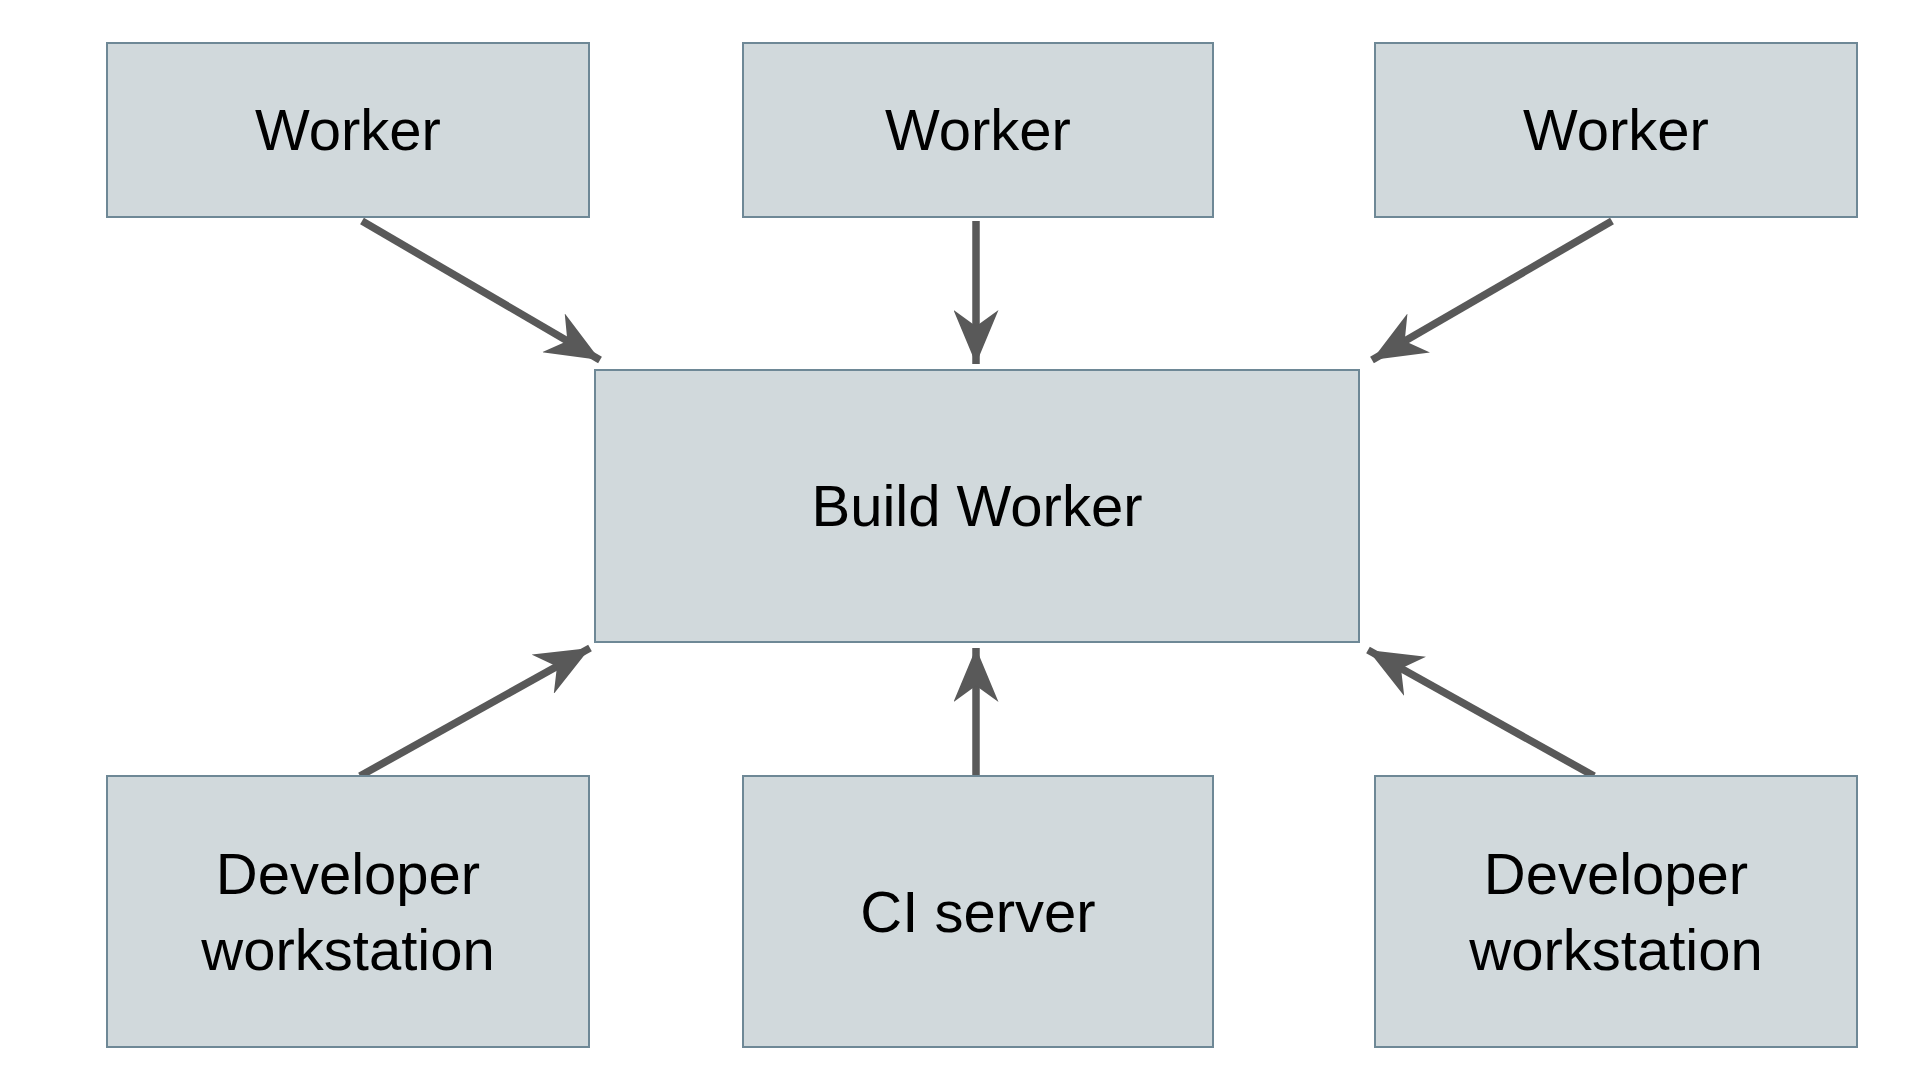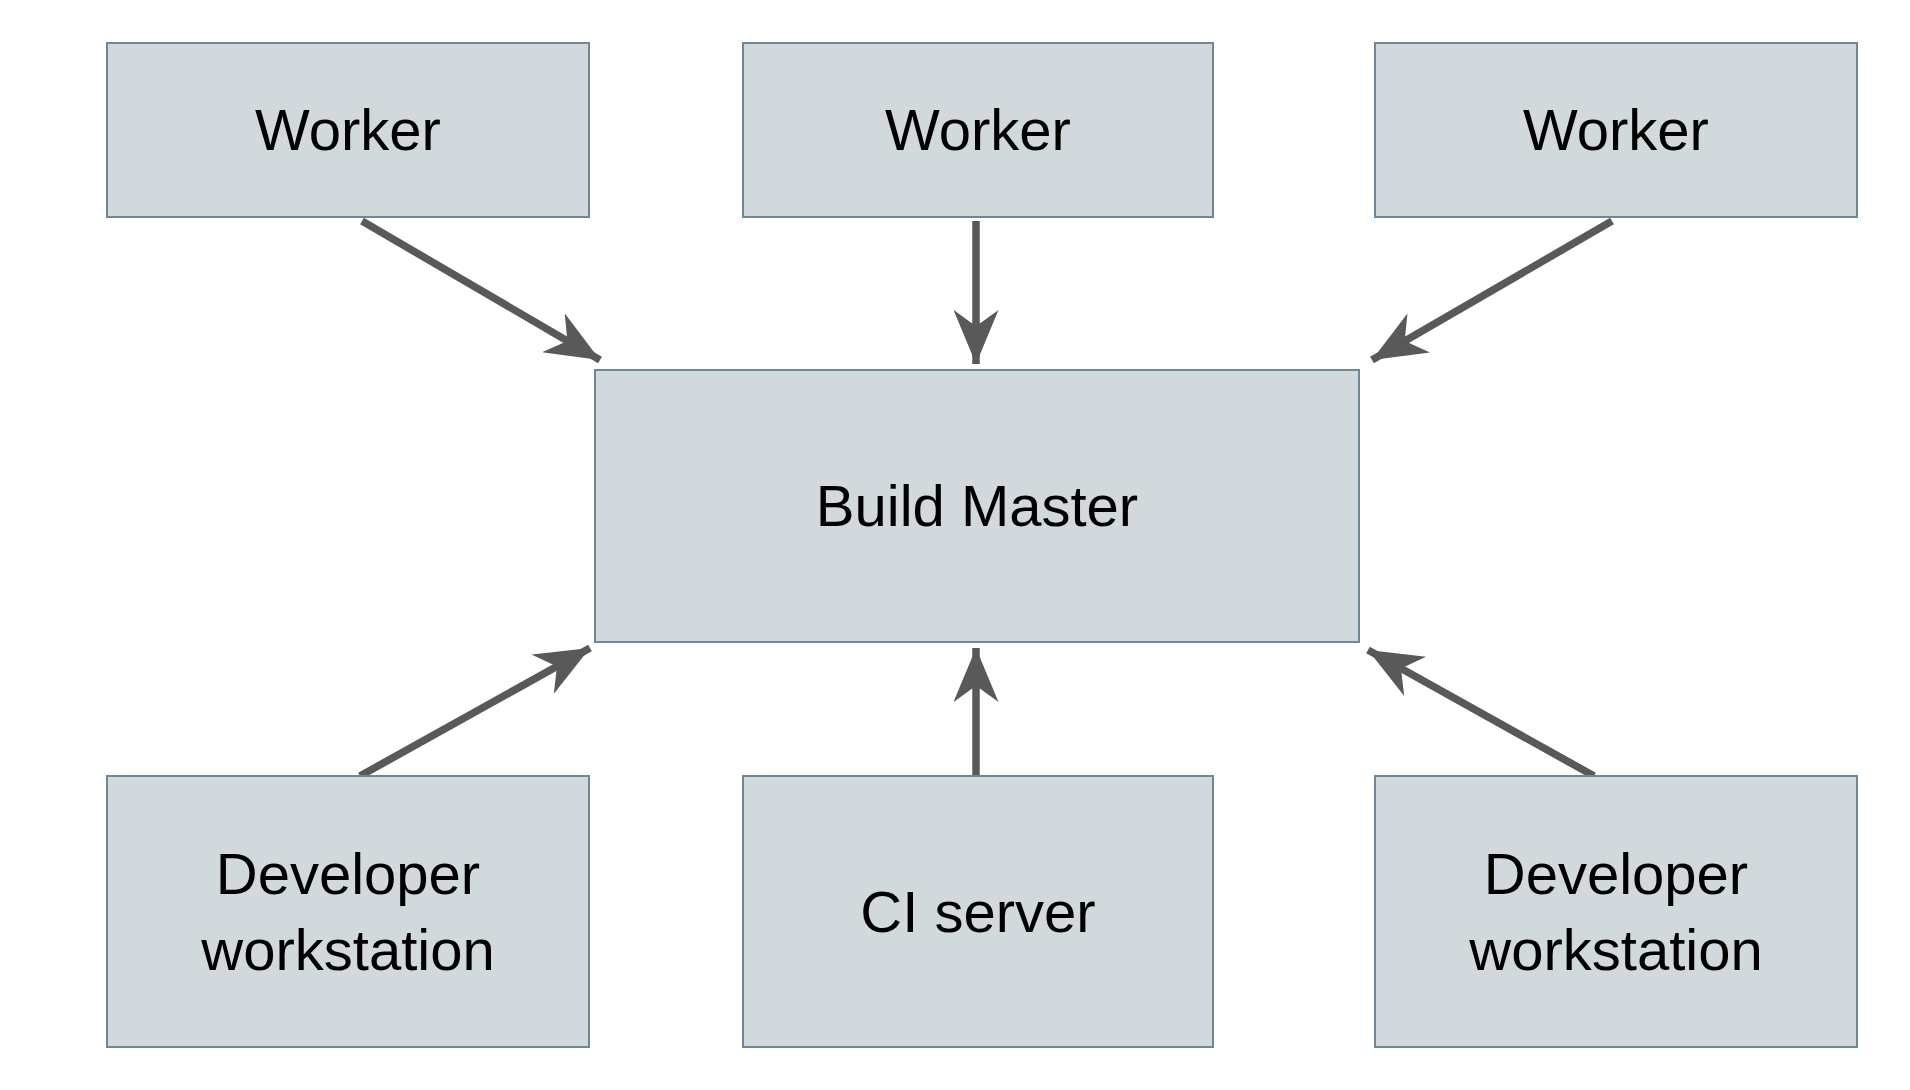--- a/index.html
+++ b/index.html
@@ -79,21 +79,21 @@
 
   <div class="node worker-2">
     <span class="label">Worker</span>
   </div>
 
   <div class="node worker-3">
     <span class="label">Worker</span>
   </div>
 
   <div class="node build-master">
-    <span class="label">Build Master</span>
+    <span class="label">Build Worker</span>
   </div>
 
   <div class="node dev-left">
     <span class="label">Developer workstation</span>
   </div>
 
   <div class="node ci-server">
     <span class="label">CI server</span>
   </div>
 

